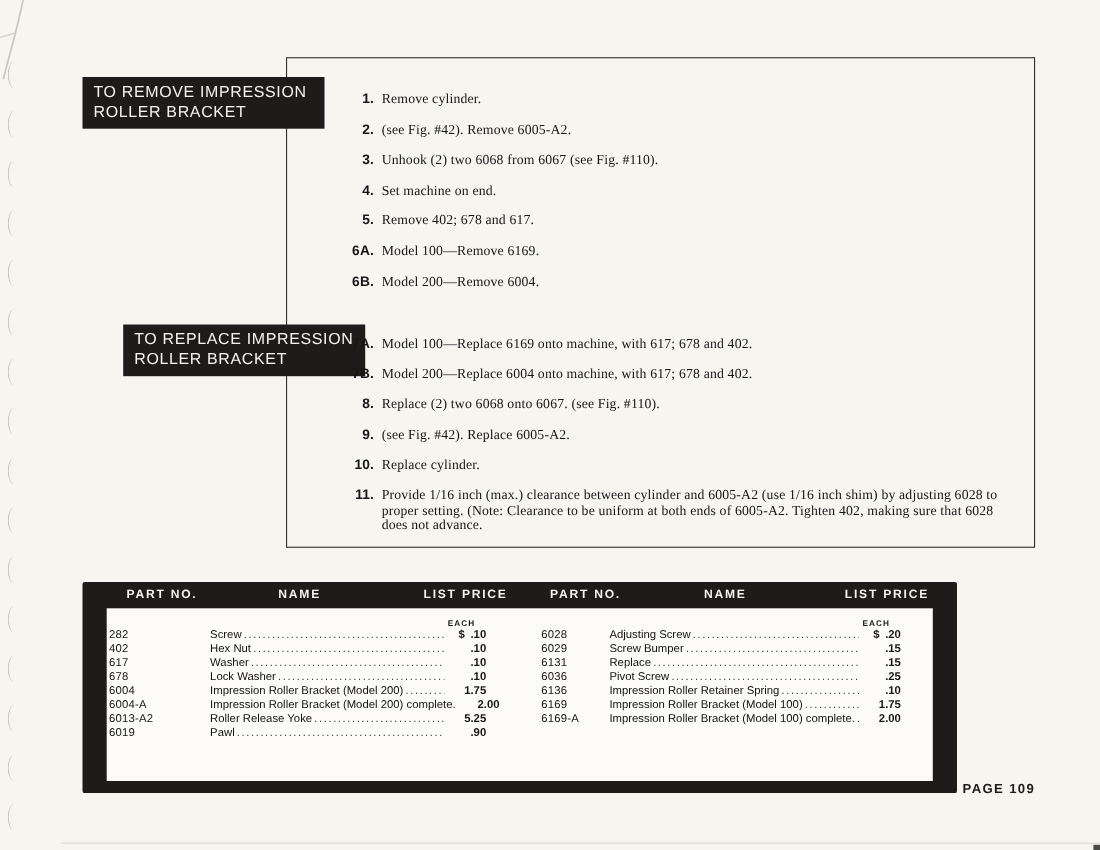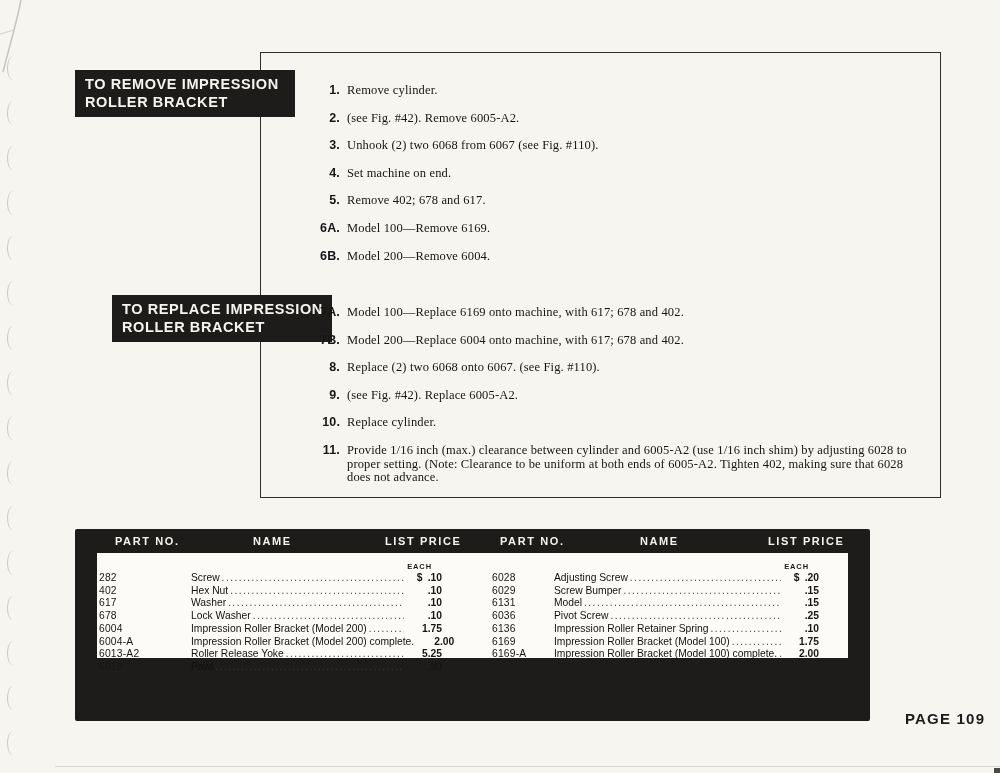--- a/index.html
+++ b/index.html
@@ -17,21 +17,21 @@
   .corner { position:absolute; left:0; top:0; }
   
   .inst-box {
     position:absolute; left:260px; top:52px; width:679px; height:444px;
     border:1.6px solid #2f2f2d;
   }
   
   .sec-head {
     position:absolute; left:75px; width:220px; height:47px;
     background:#1d1c1a; color:#f5f4ef;
-    font-weight:bold; font-size:14.5px; line-height:17.5px;
+    font-weight:normal; font-size:14.5px; line-height:17.5px;
     letter-spacing:0.6px; padding:6px 0 0 10px; box-sizing:border-box;
   }
   .head1 { top:70px; }
   .head2 { top:295px;margin-left:37px; }
   
   .steps { position:absolute; left:306px; width:622px; }
   .list1 { top:84px; }
   .list2 { top:306px; }
   .step { display:flex; align-items:flex-start; margin-bottom:14px; font-size:12.5px; line-height:13.6px; letter-spacing:0.15px; }
   .step-num { width:34px; min-width:34px; text-align:right; font-weight:bold; margin-right:7px; }
@@ -39,43 +39,43 @@
   
   .ptable {
     position:absolute; left:75px; top:529px; width:795px; height:192px;
     background:#1d1c1a; border-radius:2px;
   }
   .thead { position:absolute; top:6px; left:0; width:100%; color:#f4f3ee; font-weight:bold; font-size:11px; letter-spacing:1.6px; }
   .thead span { position:absolute; top:0; white-space:nowrap; }
   .h-part1 { left:40px; } .h-name1 { left:178px; } .h-price1 { left:310px; }
   .h-part2 { left:425px; } .h-name2 { left:565px; } .h-price2 { left:693px; }
   .tpanel {
-    position:absolute; left:22px; top:24px; width:751px; height:105px;
+    position:absolute; left:22px; top:24px; width:751px; height:157px;
     background:#fcfbf7;
   }
   .tcol { position:absolute; top:9px; }
   .tleft  { left:2px;  width:343px; }
   .tright { left:395px; width:327px; }
   .each {
     text-align:right; padding-right:10px; font-size:7.5px; font-weight:bold;
     letter-spacing:0.9px; color:#1a1a1a; margin-bottom:1px;
   }
   .prow { display:flex; align-items:baseline; line-height:12.7px; font-size:10.3px; }
   .pno { width:55px; min-width:55px; text-align:left; font-weight:normal; letter-spacing:0.2px; }
   .tleft .pname { margin-left:37px; }
   .tright .pno { width:48px; min-width:48px; }
   .tright .pname { margin-left:14px; }
   .pname { white-space:pre; color:#111; }
   .dots { flex:1; overflow:hidden; white-space:nowrap; margin:0 2px; color:#3a3a3a; }
   .dots::after { content:"......................................................................................................"; letter-spacing:1.5px; font-size:10px; }
   .pprice { min-width:36px; text-align:right; font-weight:bold; white-space:pre; }
   
   .pageno {
-    position:absolute; left:905px; top:710px;
-    font-weight:bold; font-size:15px; letter-spacing:1.2px; color:#1c1c1c;
+    position:absolute; left:875px; top:710px;
+    font-weight:bold; font-size:12px; letter-spacing:1.2px; color:#1c1c1c;
   }
   
   .bottom-line { position:absolute; left:55px; top:766px; width:945px; height:1px; background:#dbd9d2; }
   .corner-dot { position:absolute; left:994px; top:768px; width:6px; height:5px; background:#4a4a46; }
 </style>
 </head>
 <body>
 
 <div class="page">
 
@@ -272,21 +272,21 @@
 
             <div class="prow">
               <span class="pno">6029</span>
               <span class="pname">Screw Bumper</span>
               <span class="dots"></span>
               <span class="pprice">.15</span>
             </div>
 
             <div class="prow">
               <span class="pno">6131</span>
-              <span class="pname">Model</span>
+              <span class="pname">Replace</span>
               <span class="dots"></span>
               <span class="pprice">.15</span>
             </div>
 
             <div class="prow">
               <span class="pno">6036</span>
               <span class="pname">Pivot Screw</span>
               <span class="dots"></span>
               <span class="pprice">.25</span>
             </div>

